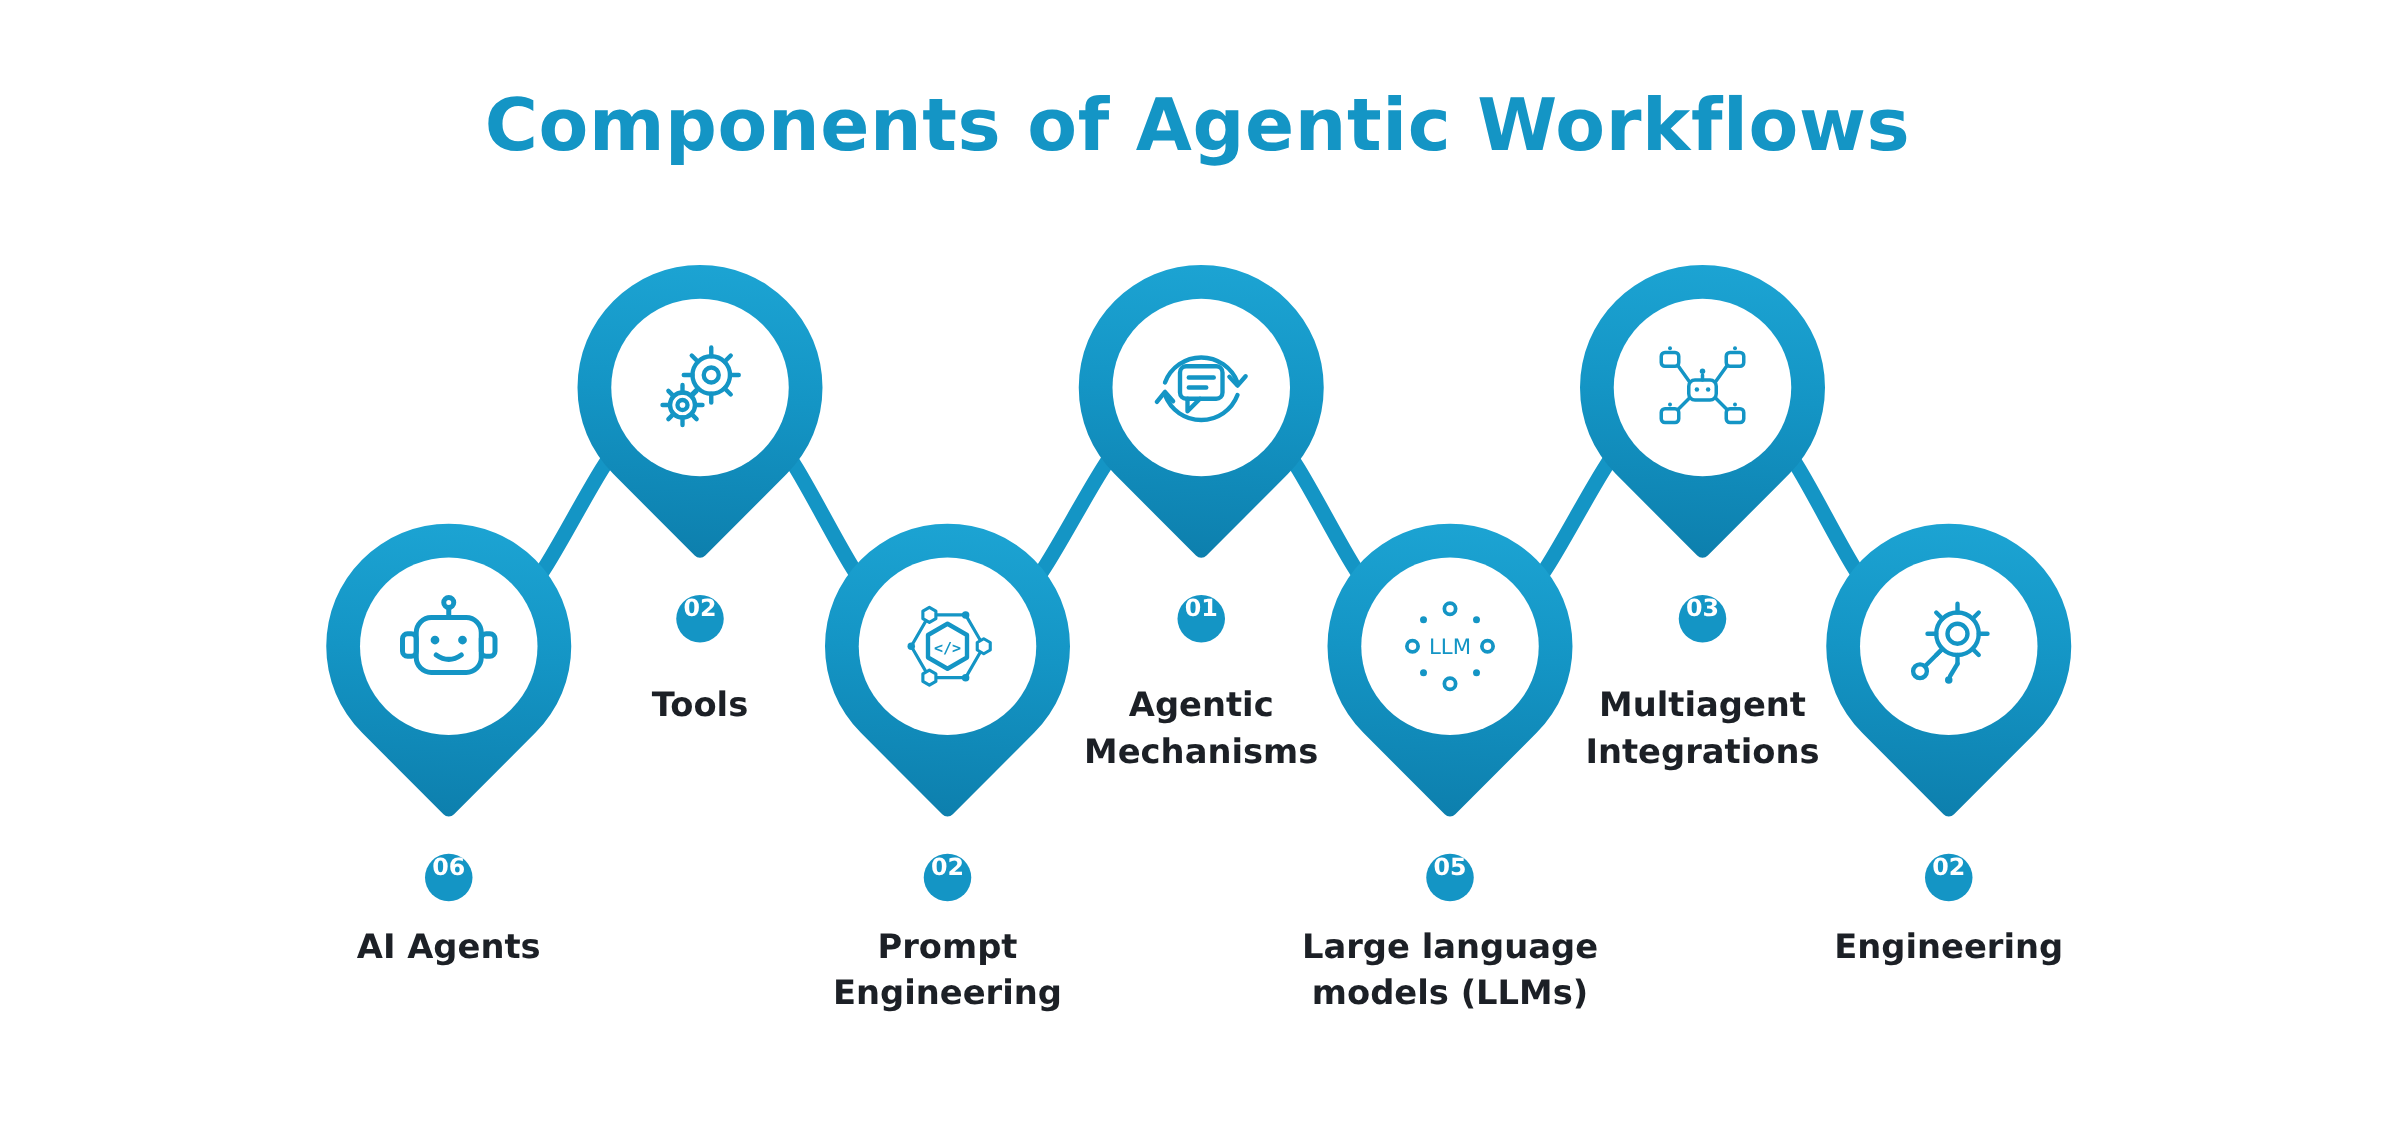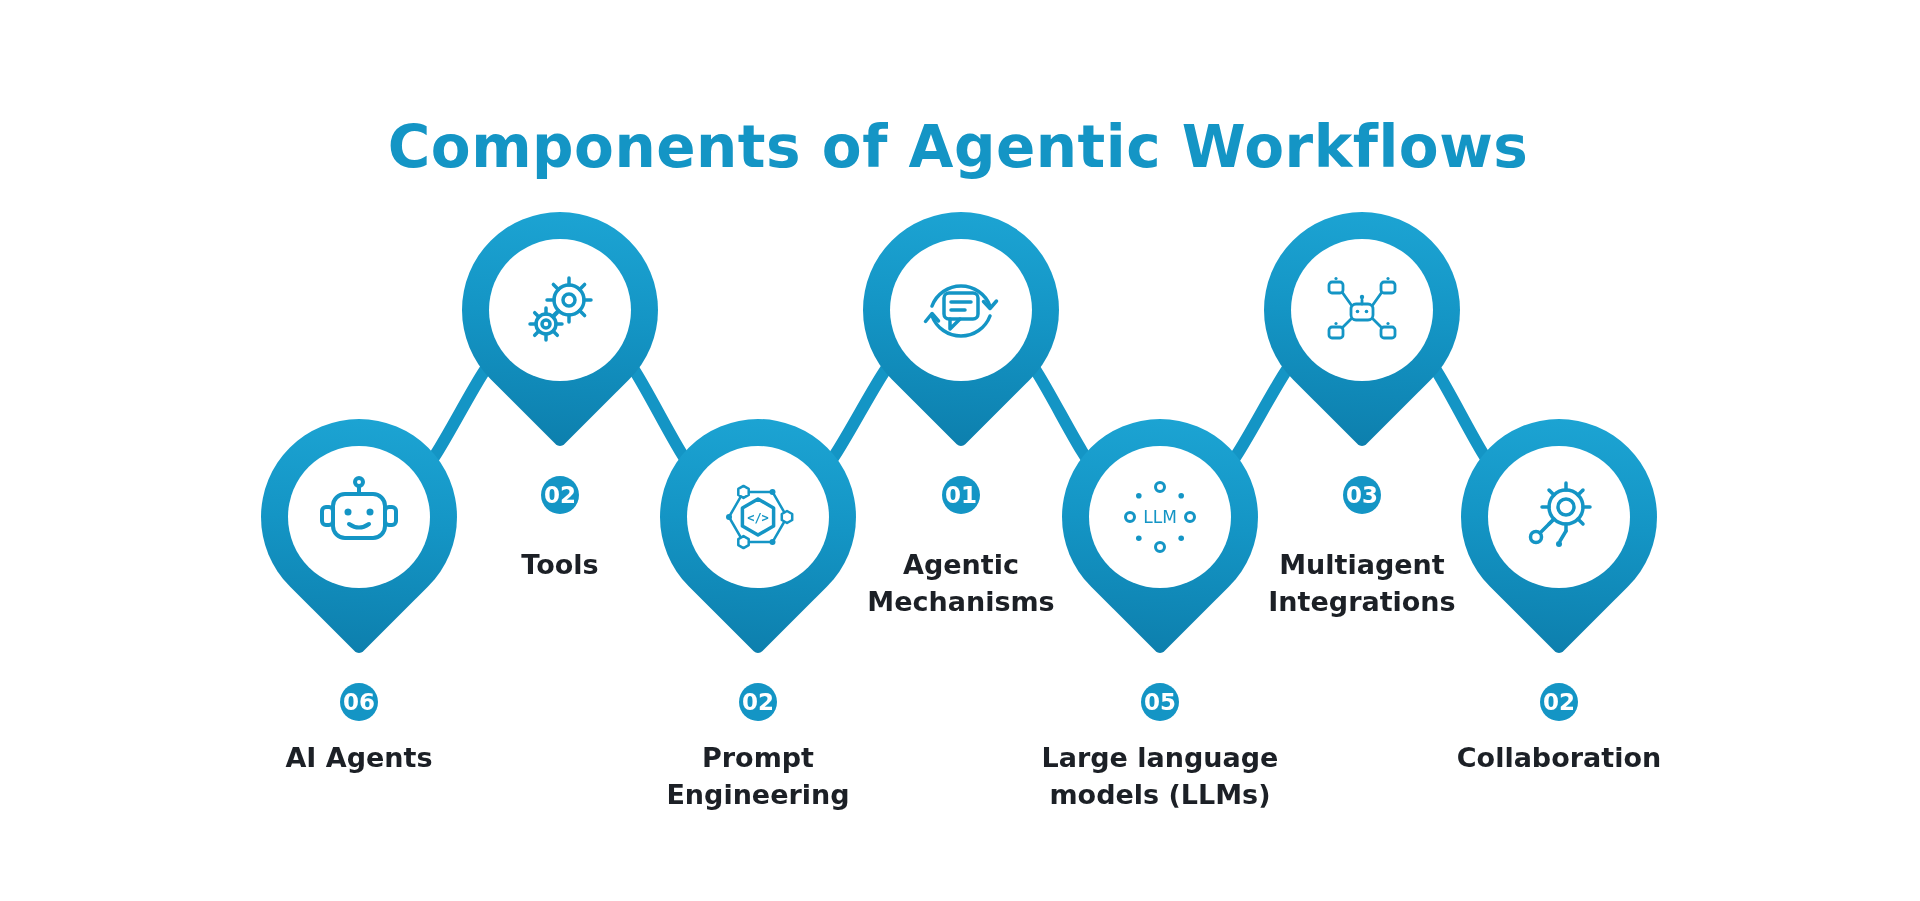--- a/index.html
+++ b/index.html
@@ -8,21 +8,21 @@
     --primary_dark:#0D7FAD;
     --ink:#1C2026;
   }
   *{margin:0;padding:0;box-sizing:border-box;}
   body{background:#e9e9e9;font-family:"DejaVu Sans","Liberation Sans",sans-serif;}
   .canvas{
     position:relative;width:1920px;height:901px;background:#ffffff;overflow:hidden;
   }
   .title{
     position:absolute;top:66px;left:0;width:1916px;text-align:center;
-    font-size:58px;font-weight:800;letter-spacing:.5px;color:var(--primary);margin-top:47px;
+    font-size:58px;font-weight:800;letter-spacing:.5px;color:var(--primary);
   }
   .connector{position:absolute;left:0;top:0;z-index:0;}
   .connector path{stroke:var(--primary);stroke-width:12;fill:none;}
   .step{position:absolute;top:0;width:0;z-index:1;}
   .pin{position:absolute;left:0;width:0;height:0;}
   .step.low .pin{top:517px;}
   .step.high .pin{top:310px;}
   .pin-shape{
     position:absolute;left:-98px;top:-98px;width:196px;height:196px;
     background:linear-gradient(140deg,var(--primary_light) 0%,var(--primary) 52%,var(--primary_dark) 100%);
@@ -31,22 +31,22 @@
   }
   .pin-white{
     position:absolute;left:-71px;top:-71px;width:142px;height:142px;
     border-radius:50%;background:#ffffff;
   }
   .pin-icon{
     position:absolute;left:-50px;top:-50px;width:100px;height:100px;color:var(--primary);
   }
   .badge{
     position:absolute;left:-19px;width:38px;height:38px;border-radius:50%;
-    background:var(--primary);color:#fff;font-size:23px;font-weight:700;
-    display:flex;align-items:center;justify-content:center;
+    background:var(--primary);color:#fff;font-size:19px;font-weight:700;
+    display:flex;justify-content:center;
   }
   .step.low .badge{top:683px;}
   .step.high .badge{top:476px;}
   .label{
     position:absolute;left:0;transform:translateX(-50%);width:240px;text-align:center;
     font-size:27px;line-height:37px;font-weight:700;color:var(--ink);margin-top:12px;
   }
   .step.low .label{top:727px;}
   .step.high .label{top:534px;}
 </style>
@@ -227,16 +227,16 @@
           <line x1="69" y1="28" x2="74" y2="23"></line>
         <line x1="44" y1="53" x2="31" y2="66"></line>
         <circle cx="27" cy="70" r="5.5"></circle>
         <line x1="57" y1="64" x2="51" y2="74"></line>
         <circle cx="50" cy="77" r="3" fill="currentColor" stroke="none"></circle>
       </svg>
     </div>
     <div class="badge">
         <span>02</span>
       </div>
-    <div class="label">Collaboration</div>
+    <div class="label">Engineering</div>
   </div>
 
 </div>
 
 </body></html>

